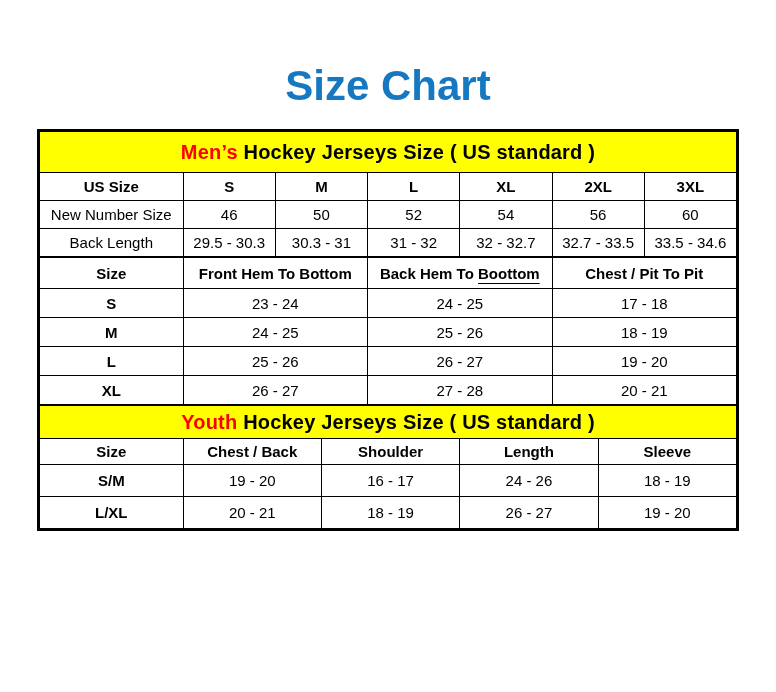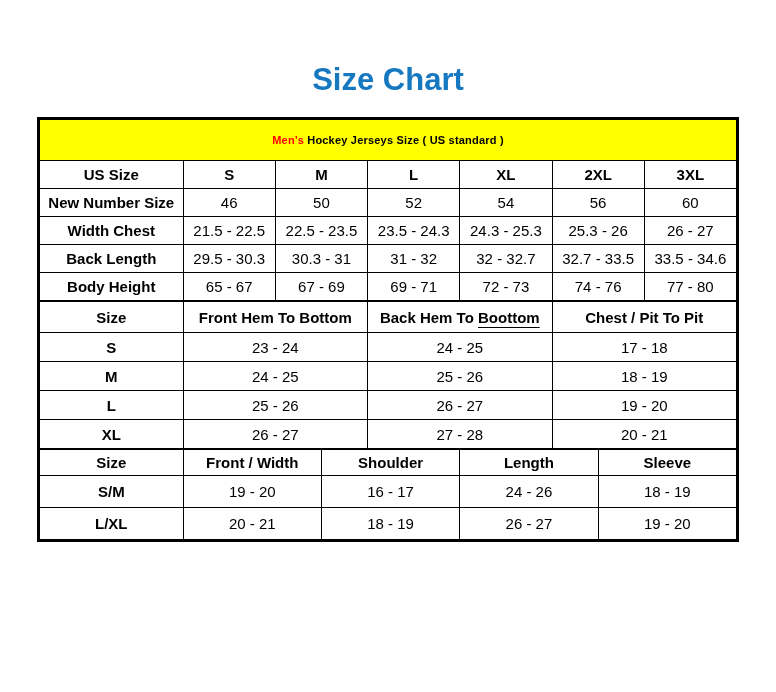--- a/index.html
+++ b/index.html
@@ -2,38 +2,38 @@
 <html><head>
 <meta charset="utf-8">
 <style>
   html,body { margin:0; padding:0; }
   body {
     width:776px; height:692px; background:#ffffff; overflow:hidden;
     font-family:"Liberation Sans", sans-serif; color:#000;
   }
   .title {
     margin:62px 0 0 0; text-align:center;
-    font-size:31px; font-weight:700; color:#1778C2;
+    font-size:42px; font-weight:700; color:#1778C2;
   }
   .chart-wrap {
     width:698px; margin:19px auto 0 auto;
     border:2px solid #000;
   }
   table { width:100%; border-collapse:collapse; table-layout:fixed; }
   th, td {
     border:1px solid #000; text-align:center; vertical-align:middle;
     font-size:15px; padding:0 2px; overflow:hidden; white-space:nowrap;
   }
   col.c-label { width:20.6%; }
   tr.band th {
-    background:#FFFF00; font-size:11px; font-weight:700; letter-spacing:0.2px;
+    background:#FFFF00; font-size:20px; font-weight:700; letter-spacing:0.2px;
   }
   tr.cols th { font-weight:700; }
   tbody td { font-weight:400; }
-  td.lbl { font-weight:700; }
+  td.lbl { font-weight:400; }
   td.lbl-b { font-weight:700; }
   .red { color:#FF0000; }
   .misspell {
     text-decoration-line:underline; text-decoration-style:wavy;
     text-decoration-color:#FF0000; text-decoration-thickness:1px;
     text-underline-offset:4px;
     text-decoration:underline;
   }
   .t-mens tr.band th   { height:40px; }
   .t-mens tr.cols th   { height:27px; }
@@ -80,45 +80,27 @@
       <tr>
         <td class="lbl">New Number Size</td>
         <td>46</td>
         <td>50</td>
         <td>52</td>
         <td>54</td>
         <td>56</td>
         <td>60</td>
       </tr>
       <tr>
-        <td class="lbl">Width Chest</td>
-        <td>21.5 - 22.5</td>
-        <td>22.5 - 23.5</td>
-        <td>23.5 - 24.3</td>
-        <td>24.3 - 25.3</td>
-        <td>25.3 - 26</td>
-        <td>26 - 27</td>
-      </tr>
-      <tr>
         <td class="lbl">Back Length</td>
         <td>29.5 - 30.3</td>
         <td>30.3 - 31</td>
         <td>31 - 32</td>
         <td>32 - 32.7</td>
         <td>32.7 - 33.5</td>
         <td>33.5 - 34.6</td>
-      </tr>
-      <tr>
-        <td class="lbl">Body Height</td>
-        <td>65 - 67</td>
-        <td>67 - 69</td>
-        <td>69 - 71</td>
-        <td>72 - 73</td>
-        <td>74 - 76</td>
-        <td>77 - 80</td>
       </tr>
     </tbody>
   </table>
 
   <table class="t-womens">
     <colgroup>
         <col class="c-label">
         <col>
         <col>
         <col>
@@ -161,23 +143,26 @@
 
   <table class="t-youth">
     <colgroup>
         <col class="c-label">
         <col>
         <col>
         <col>
         <col>
       </colgroup>
     <thead>
+      <tr class="band">
+        <th colspan="5"><span class="red">Youth</span><span> Hockey Jerseys Size ( US standard )</span></th>
+      </tr>
       <tr class="cols">
         <th>Size</th>
-        <th>Front / Width</th>
+        <th>Chest / Back</th>
         <th>Shoulder</th>
         <th>Length</th>
         <th>Sleeve</th>
       </tr>
     </thead>
     <tbody>
       <tr>
         <td class="lbl-b">S/M</td>
         <td>19 - 20</td>
         <td>16 - 17</td>

